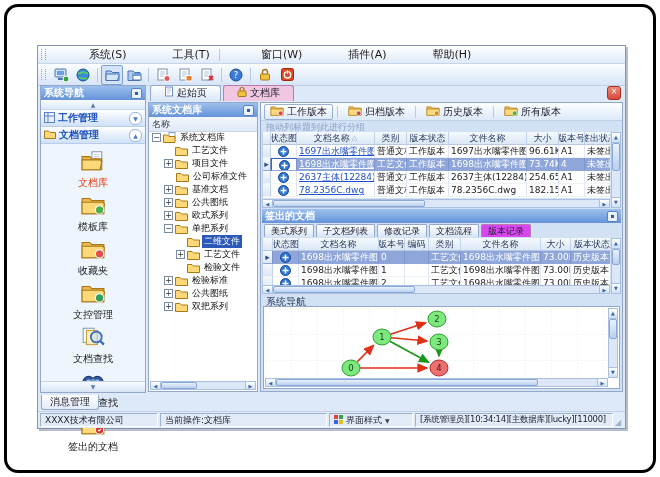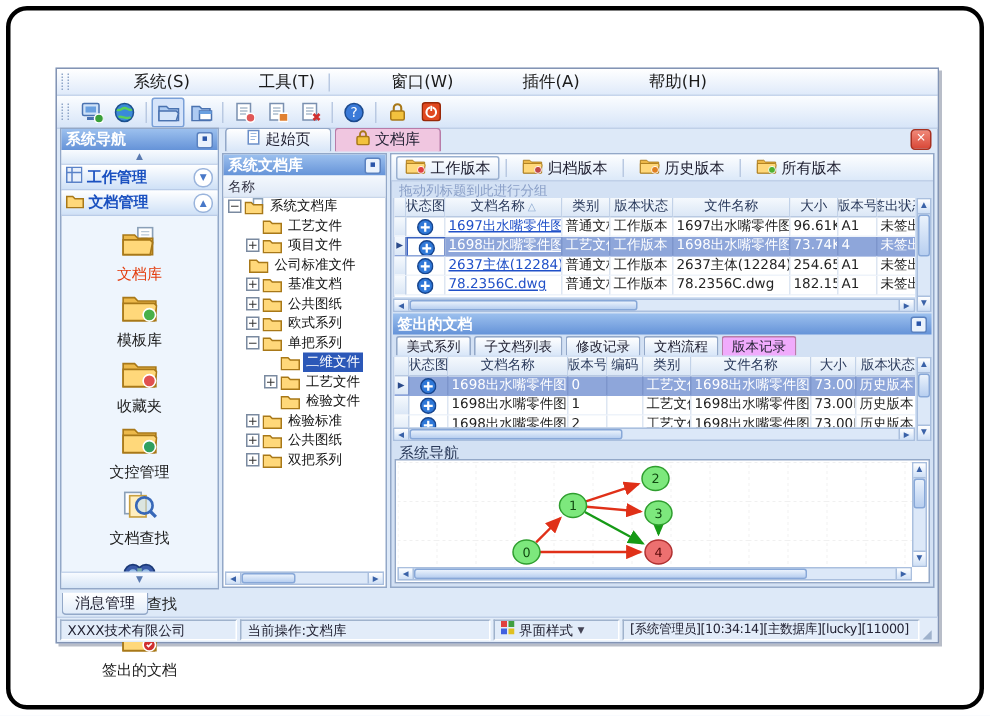--- a/index.html
+++ b/index.html
@@ -97,21 +97,21 @@
   .g-row.sel .g-cell.gut{color:#2a4a8a;}
   .g-cell.link{color:#2050c8;text-decoration:underline;}
   .g-row.sel .g-cell.link{color:#fff;}
   .g-cell.focus{background:#fff;border:1px solid #3a62c0;}
   .g-cell.icn{text-align:center;padding-top:1px;}
   .sort{color:#8aa8d0;font-size:7px;margin-left:2px;}
   .detail-title{position:absolute;left:1px;right:1px;top:106px;}
   .dtabs{position:absolute;left:1px;right:1px;top:121px;height:13px;display:flex;gap:2px;padding-left:2px;align-items:flex-end;}
   .dtab{height:12px;padding:0 6px;font-size:9px;color:#223;display:flex;align-items:center;
     background:linear-gradient(#ffffff,#d8e6f8);border:1px solid #93a8c8;border-bottom:none;border-radius:2px 2px 0 0;}
-  .dtab.active{background:#f0abfc;border-color:#b87ca8;}
+  .dtab.active{background:#d946ef;border-color:#b87ca8;}
   .graph-label{position:absolute;left:5px;top:192px;font-size:10px;color:#2a3a5a;}
   .graph-box{position:absolute;left:2px;right:2px;top:203px;bottom:2px;background:#fff;border:1px solid #93a8c8;}
   .graph-box svg.main{position:absolute;left:1px;top:1px;}
   
   .bottombar{position:absolute;left:0;right:0;bottom:17px;height:17px;}
   .msg-tab{position:absolute;left:3px;top:1px;height:14px;padding:0 8px;font-size:10px;color:#223;
     background:linear-gradient(#ffffff,#e2ecf9);border:1px solid #93a8c8;border-radius:0 0 3px 3px;border-top:none;
     display:flex;align-items:center;}
   .statusbar{position:absolute;left:0;right:0;bottom:0;height:17px;background:#e2ecf9;border-top:1px solid #c0d0e8;
     display:flex;gap:2px;padding:1px 2px;box-sizing:border-box;font-size:9px;color:#223;}
@@ -352,21 +352,21 @@
      </div>
             <div class="tree-row" style="padding-left:15px">
        <span class="exp">+</span>
               <span style="margin-right:2px;display:flex">
                 <svg width="13" height="11" style="flex:none">
                   <path d="M0.5 2.5h4.5l1.5 1.5h6v6.5H0.5z" fill="#ffd87a" stroke="#a87818"></path>
                 </svg>
               </span>
        <span class="tlbl">项目文件</span>
      </div>
-            <div class="tree-row" style="padding-left:6px">
+            <div class="tree-row" style="padding-left:16px">
        <span class="spacer"></span>
               <span style="margin-right:2px;display:flex">
                 <svg width="13" height="11" style="flex:none">
                   <path d="M0.5 2.5h4.5l1.5 1.5h6v6.5H0.5z" fill="#ffd87a" stroke="#a87818"></path>
                 </svg>
               </span>
        <span class="tlbl">公司标准文件</span>
      </div>
             <div class="tree-row" style="padding-left:15px">
        <span class="exp">+</span>

